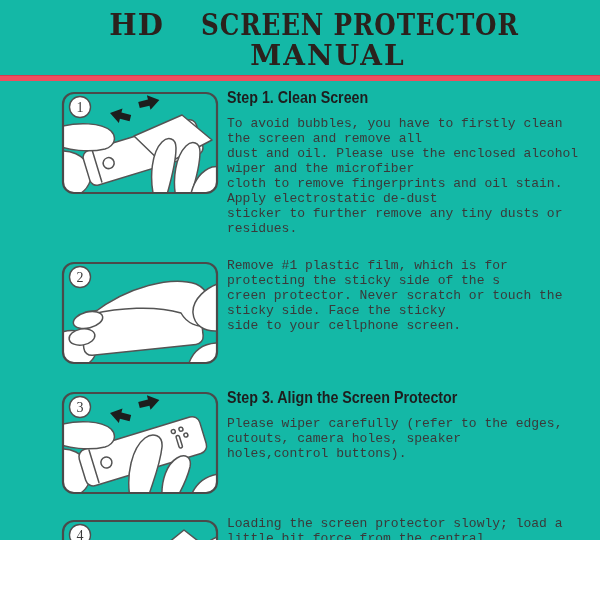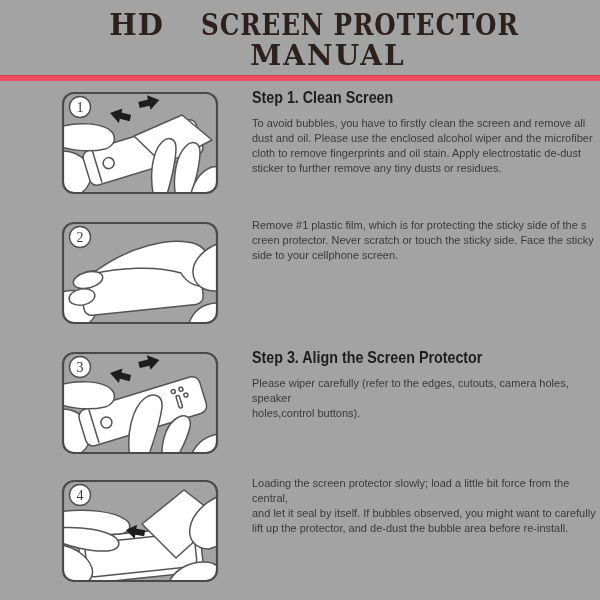--- a/index.html
+++ b/index.html
@@ -1,17 +1,17 @@
 <!DOCTYPE html>
 <html><head>
 <meta charset="utf-8">
 <style>
   html,body { margin:0; padding:0; background:#ffffff; }
   .page {
-    position:relative; width:600px; height:600px; background:#a3a3a3;
+    position:relative; width:600px; height:540px; background:#14b8a6;
     overflow:hidden; font-family:"Liberation Serif", serif;
   }
   
   .header { padding-top:10px; text-align:center; transform:translateX(28px); }
   .title-line1 {
     font-family:"DejaVu Serif", serif; font-weight:bold; color:#2b211d;
     font-size:29px; line-height:31px; letter-spacing:1px; white-space:nowrap;
   }
   .title-hd { display:inline-block; margin-right:9px; }
   .title-rest { display:inline-block; transform:scaleX(0.85); transform-origin:50% 50%; }
@@ -21,28 +21,28 @@
   }
   .divider {
     margin-top:4px; height:5px; background:#ef4e5f; border-top:1px solid #d63b50;
   }
   
   .steps { margin-top:9px; }
   .step { display:flex; align-items:flex-start; margin-bottom:24px; }
   .step:nth-child(3) { margin-bottom:22px; }
   .figure { flex:none; width:160px; height:106px; margin-left:60px; }
   .figure svg { display:block; width:160px; height:106px; }
-  .text { margin-left:32px; margin-top:-2px; width:360px; }
+  .text { margin-left:7px; margin-top:-2px; width:360px; }
   .step-heading {
     margin:0 0 8px 0; font-family:"Liberation Sans", sans-serif;
     font-weight:bold; font-size:17px; line-height:20px; color:#1e1e1e; white-space:nowrap;
   }
   .cond { display:inline-block; transform:scaleX(0.84); transform-origin:0 50%; }
   .step-body {
-    margin:0; font-family:Liberation Sans, sans-serif; font-size:11px;
+    margin:0; font-family:Liberation Mono, monospace; font-size:13px;
     line-height:15px; color:#3a3a3a; white-space:pre-line;
   }
 </style>
 </head>
 <body>
 
 <div class="page">
 
   <div class="header">
     <div class="title-line1">

